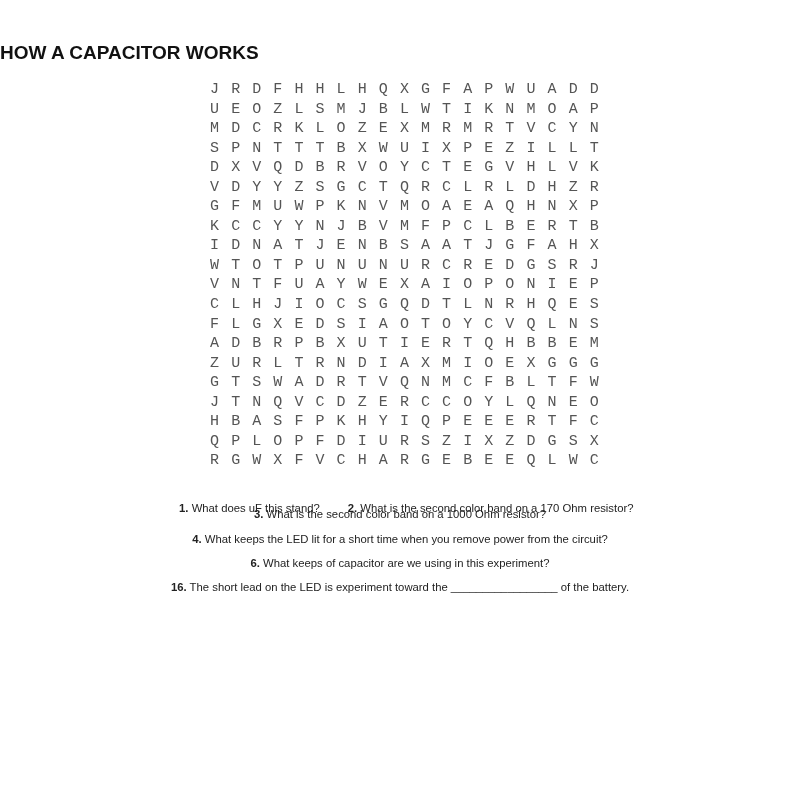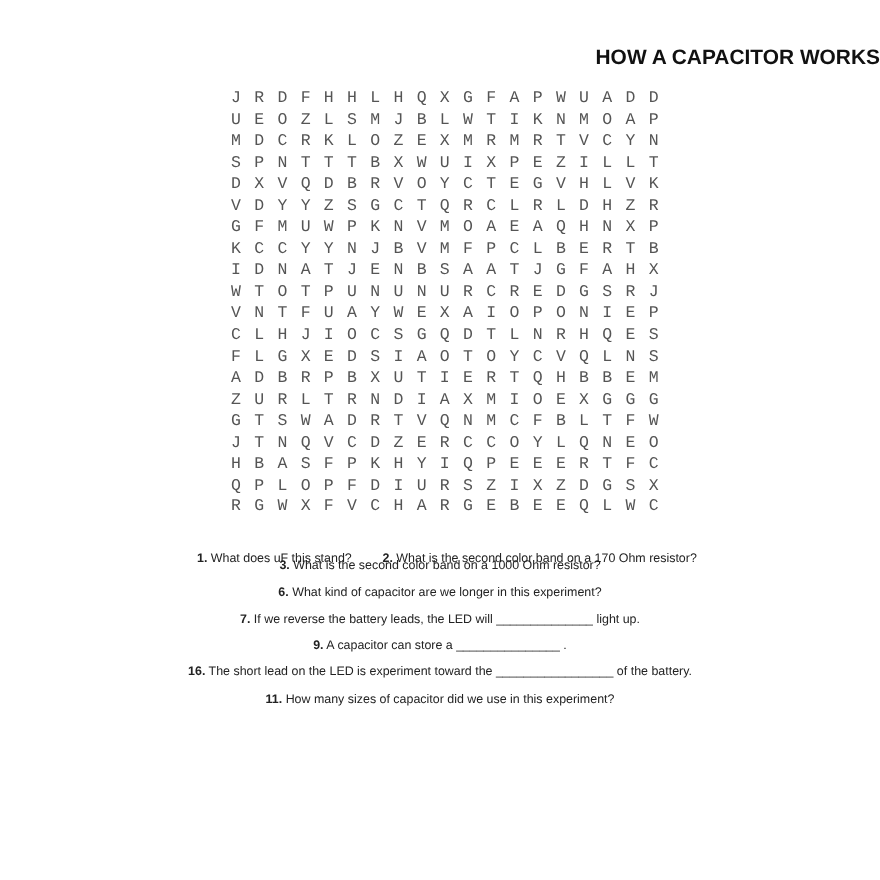--- a/index.html
+++ b/index.html
@@ -1,18 +1,18 @@
 <!DOCTYPE html>
 <html><head>
 <meta charset="utf-8">
 <style>
   html, body { margin:0; padding:0; background:#ffffff; }
   body { width:800px; height:800px; position:relative; overflow:hidden; }
   .title {
-    position:absolute; top:42px; left:0; width:800px; text-align:right;
+    position:absolute; top:42px; left:0; width:800px; text-align:left;
     font-family:"Liberation Sans", sans-serif; font-weight:bold; font-size:19px; color:#111;
   }
   .grid {
     position:absolute; top:80px; left:204px;
     display:grid; grid-template-columns:repeat(19, 21.1px); grid-auto-rows:19.55px;
   }
   .cell {
     font-family:"Liberation Mono", monospace; font-size:15px; color:#555;
     text-align:center; line-height:19.55px;
   }
@@ -410,18 +410,16 @@
     <div class="cell">L</div>
     <div class="cell">W</div>
     <div class="cell">C</div>
   </div>
 
 <div class="questions">
   <div class="qline">
     <span class="qpair"><span class="qnum">1.</span><span> What does uF this stand?</span></span><span class="qpair"><span class="qnum">2.</span><span> What is the second color band on a 170 Ohm resistor?</span></span>
   </div>
   <div class="qline"><span class="qnum">3.</span><span> What is the second color band on a 1000 Ohm resistor?</span></div>
-  <div class="qline"><span class="qnum">6.</span><span> What kind of capacitor are we longer in this experiment?</span></div>
-  <div class="qline"><span class="qnum">7.</span><span> If we reverse the battery leads, the LED will ______________ light up.</span></div>
-  <div class="qline"><span class="qnum">9.</span><span> A capacitor can store a _______________ .</span></div>
+  <div class="qline"><span class="qnum">4.</span><span> What keeps the LED lit for a short time when you remove power from the circuit?</span></div>
+  <div class="qline"><span class="qnum">6.</span><span> What keeps of capacitor are we using in this experiment?</span></div>
   <div class="qline"><span class="qnum">16.</span><span> The short lead on the LED is experiment toward the _________________ of the battery.</span></div>
-  <div class="qline"><span class="qnum">11.</span><span> How many sizes of capacitor did we use in this experiment?</span></div>
 </div>
 
 </body></html>

